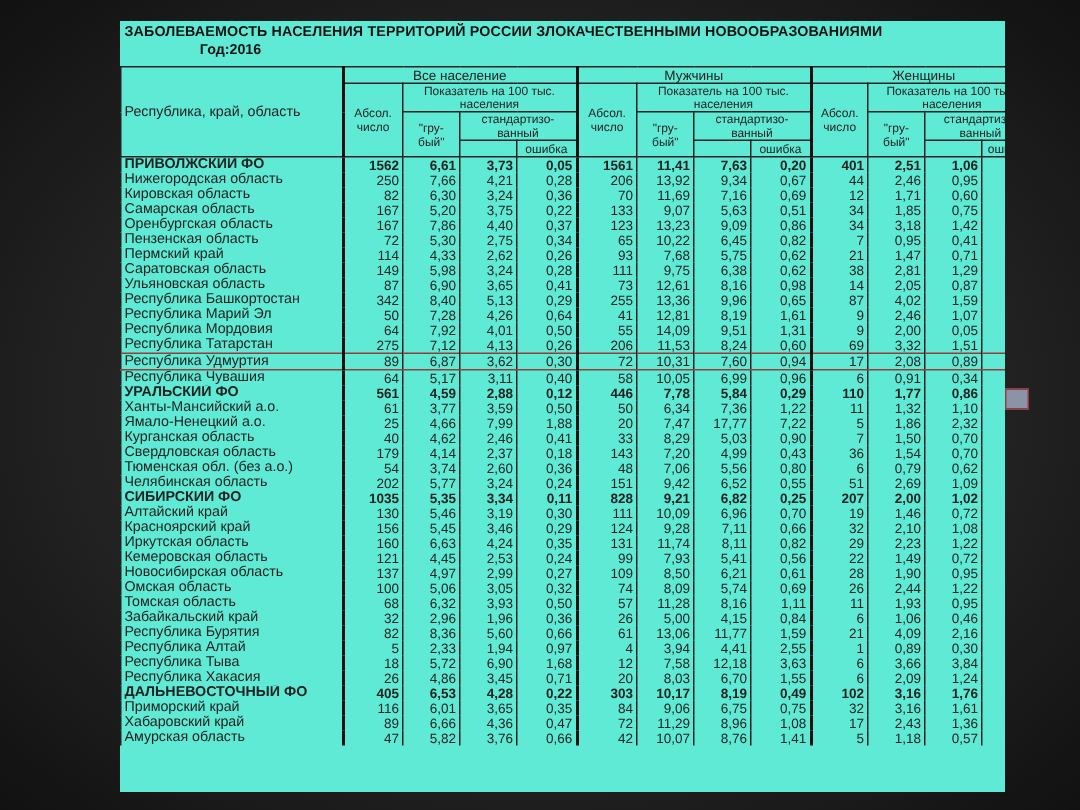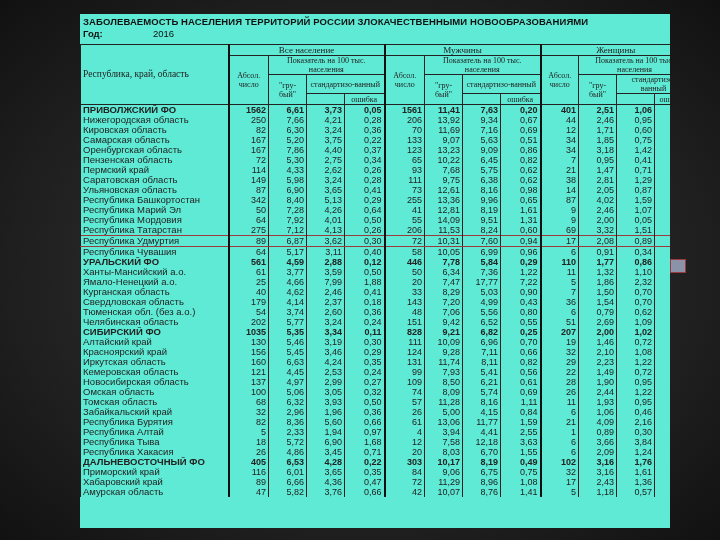--- a/index.html
+++ b/index.html
@@ -8,25 +8,25 @@
     background: radial-gradient(ellipse at center, #3a3a3a 0%, #1e1e1e 70%, #111 100%);
     font-family: "Liberation Sans", sans-serif;
     position: relative;
   }
   .sheet {
     position: absolute; left: 80px; top: 14px; width: 590px; height: 514px;
     background: #5eead4; overflow: hidden;
   }
   .title { font-size: 9.5px; font-weight: bold; color: #111; padding: 2px 3px 0 3px; letter-spacing: 0.1px; white-space: nowrap; }
   .meta { font-size: 9.5px; color: #111; padding: 1px 3px; display: flex; }
-  .meta .k { width: 70px; font-weight: bold; }
-  .meta .v { font-weight: normal; }
+  .meta .k { width: 70px; font-weight: bold; text-align: right; }
+  .meta .v { font-weight: bold; }
   table { border-collapse: collapse; margin-top: 4px; width: 590px; table-layout: fixed; }
   th, td { border: 1px solid #222; font-size: 9px; color: #222; padding: 0 2px; height: 10px; line-height: 10px; }
-  th { font-weight: normal; text-align: center; font-size: 8px; line-height: 9px; font-family: Liberation Serif, serif; }
+  th { font-weight: normal; text-align: center; font-size: 8px; line-height: 9px; }
   td.name { text-align: left; white-space: nowrap; overflow: hidden; border-top: none; border-bottom: none; font-size: 9.5px; }
   td.num { text-align: right; border-top: none; border-bottom: none; }
   tr.fo td { font-weight: bold; }
   tr.hl td { border-top: 1.5px solid #9b3a3a; border-bottom: 1.5px solid #9b3a3a; }
   .thick-l { border-left: 2px solid #111 !important; }
   .hl-marker { position: absolute; left: 670px; top: 259px; width: 14px; height: 12px; background: #8a93a8; border: 1px solid #9b3a3a; }
 </style>
 </head>
 <body>
 

